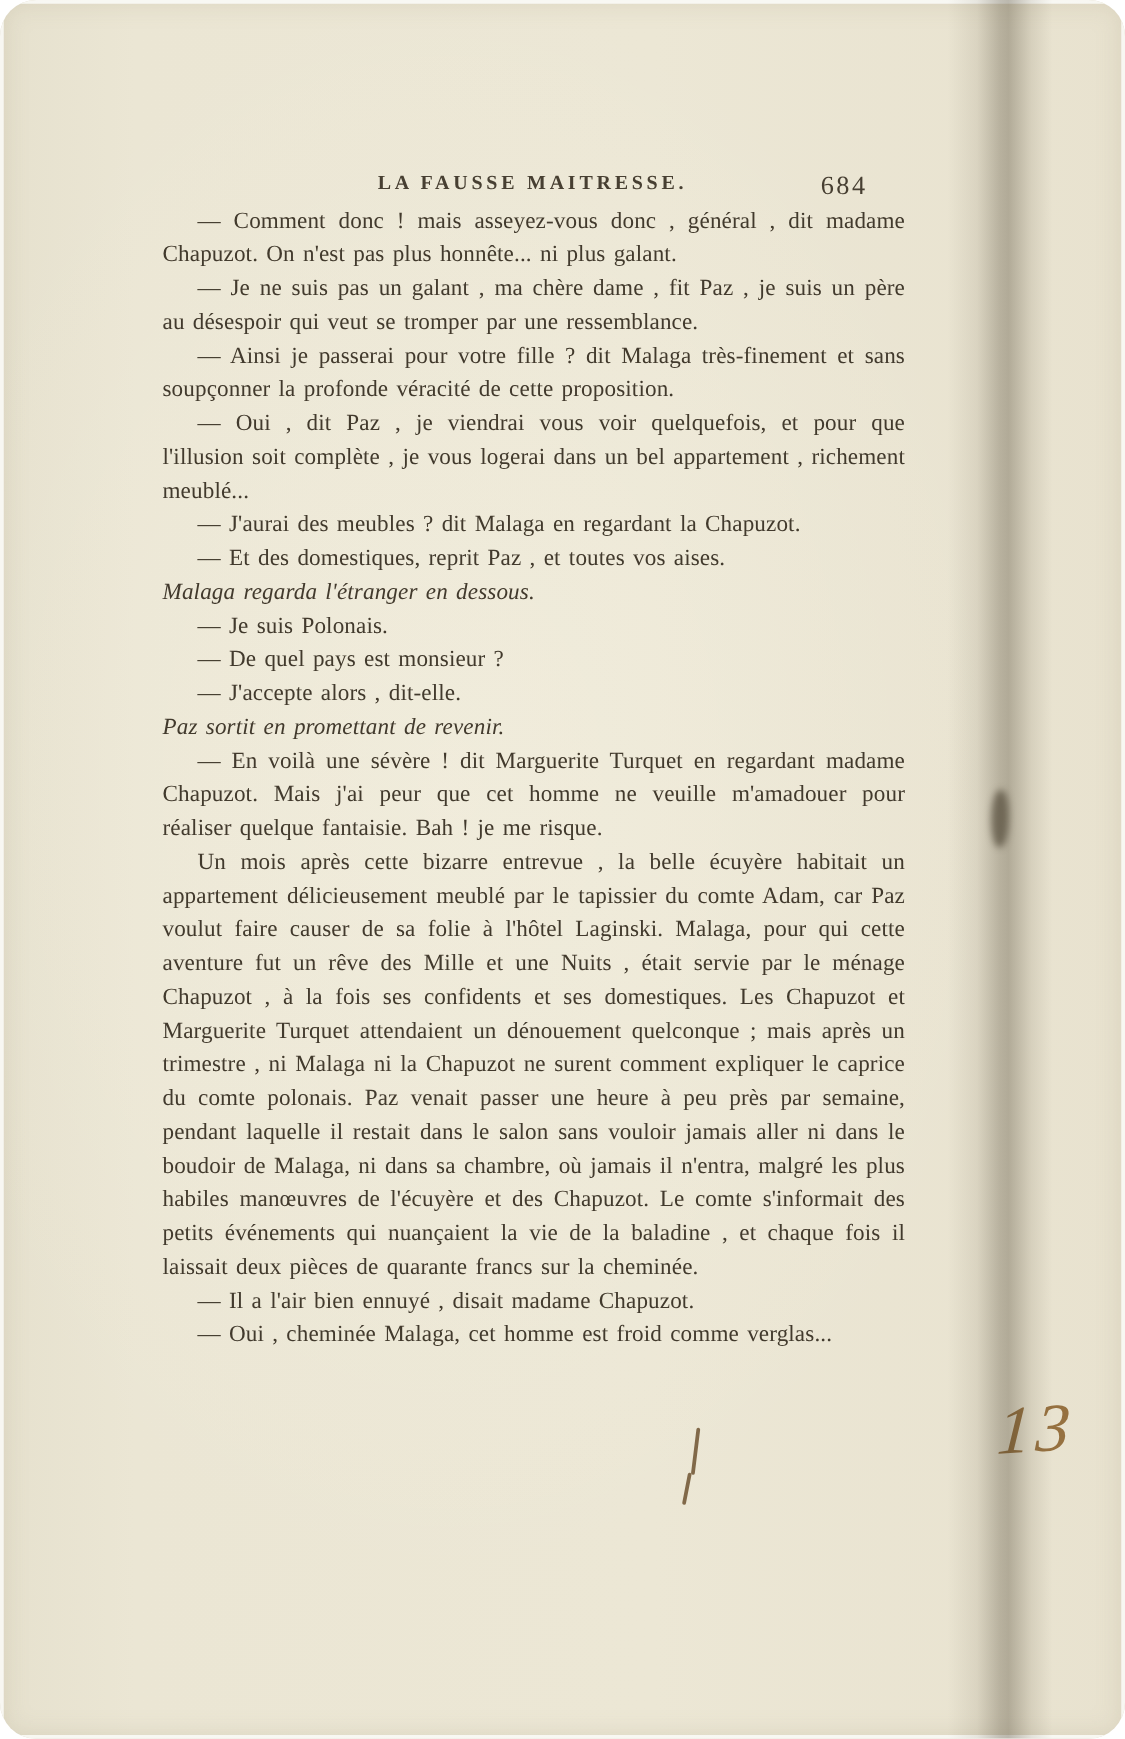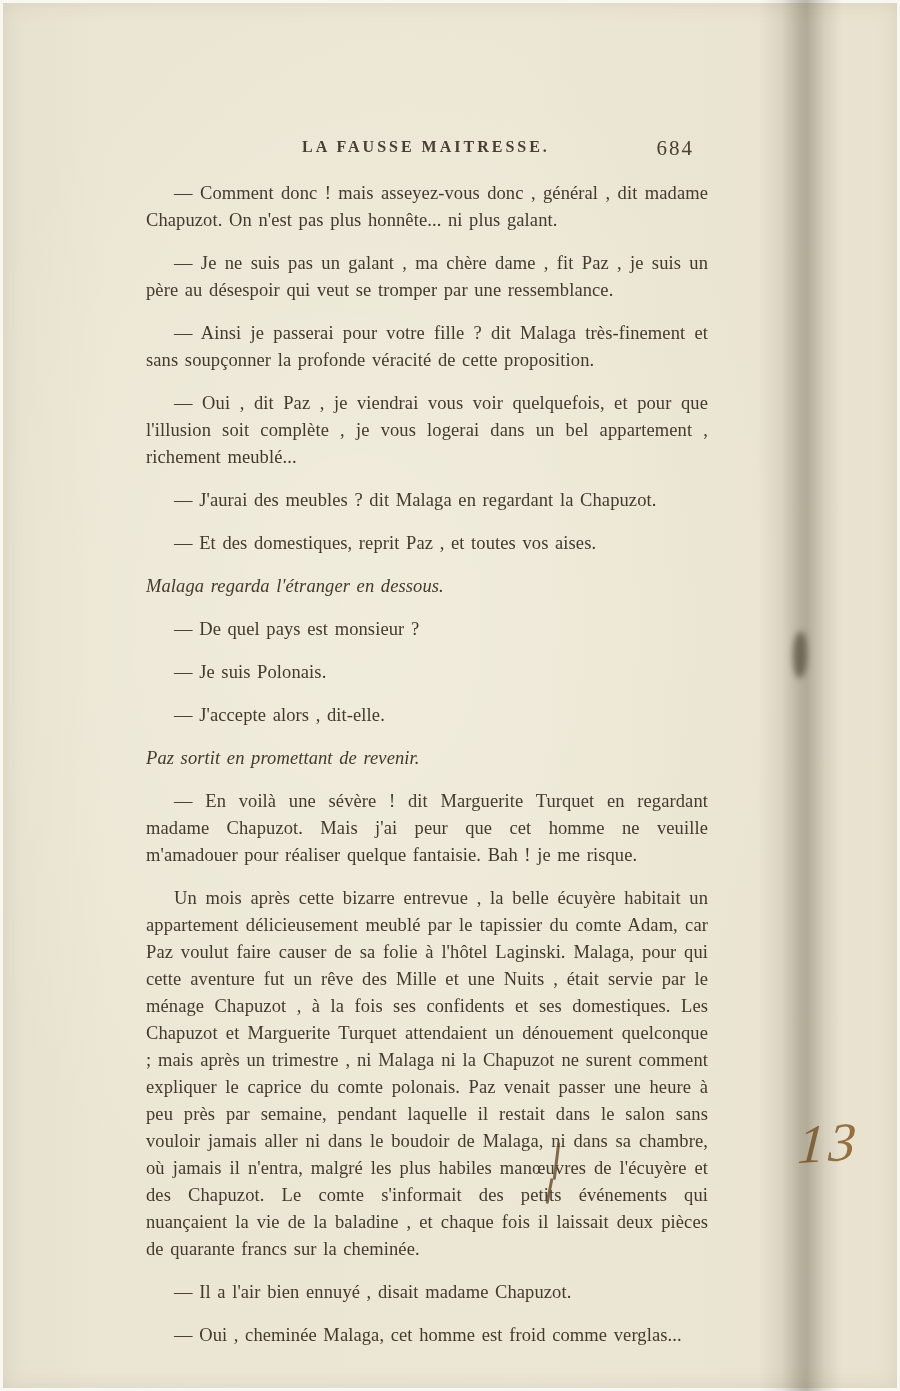--- a/index.html
+++ b/index.html
@@ -10,20 +10,21 @@
     font-family: "Liberation Serif", "DejaVu Serif", serif;
   }
   .scan {
     position: relative;
     width: 900px; height: 1391px;
     background:
       radial-gradient(ellipse at 40% 45%, rgba(255,252,240,0.25) 0%, rgba(0,0,0,0) 60%),
       linear-gradient(90deg, #e6e1ce 0%, #ebe6d4 12%, #ece7d5 58%, #e8e2cf 100%);
     overflow: hidden;
     color: #433c30;
+    border-radius: 29px;
   }
   
   .scan::before {
     content: "";
     position: absolute; inset: 0;
     box-shadow: inset 0 0 0 3px rgba(251,251,247,0.9), inset 0 0 22px rgba(150,138,108,0.25);
     pointer-events: none;
   }
   
   .edge-shadow {
@@ -64,21 +65,21 @@
   .text-block {
     position: absolute; left: 130px; top: 164px; width: 594px;
     font-size: 18.5px;
     line-height: 27px;
     text-align: justify;
     word-spacing: 0.10em;
     letter-spacing: 0.1px;
     color: #423a2d;
   }
   .text-block p {
-    margin: 16px;
+    margin: 0;
     text-indent: 28px;
   }
   .text-block p.no-indent { text-indent: 0; font-style: italic; }
   .annotation {
     position: absolute; left: 798px; top: 1112px;
     font-size: 54px;
     font-style: italic;
     color: #8e6531;
     transform: rotate(-4deg) skewX(-8deg);
     letter-spacing: 4px;
@@ -104,22 +105,22 @@
   </header>
 
   <main class="text-block">
     <p>— Comment donc ! mais asseyez-vous donc , général , dit madame Chapuzot. On n'est pas plus honnête... ni plus galant.</p>
     <p>— Je ne suis pas un galant , ma chère dame , fit Paz , je suis un père au désespoir qui veut se tromper par une ressemblance.</p>
     <p>— Ainsi je passerai pour votre fille ? dit Malaga très-finement et sans soupçonner la profonde véracité de cette proposition.</p>
     <p>— Oui , dit Paz , je viendrai vous voir quelquefois, et pour que l'illusion soit complète , je vous logerai dans un bel appartement , richement meublé...</p>
     <p>— J'aurai des meubles ? dit Malaga en regardant la Chapuzot.</p>
     <p>— Et des domestiques, reprit Paz , et toutes vos aises.</p>
     <p class="no-indent">Malaga regarda l'étranger en dessous.</p>
+    <p>— Je suis Polonais.</p>
     <p>— De quel pays est monsieur ?</p>
-    <p>— Je suis Polonais.</p>
     <p>— J'accepte alors , dit-elle.</p>
     <p class="no-indent">Paz sortit en promettant de revenir.</p>
     <p>— En voilà une sévère ! dit Marguerite Turquet en regardant madame Chapuzot. Mais j'ai peur que cet homme ne veuille m'amadouer pour réaliser quelque fantaisie. Bah ! je me risque.</p>
     <p>Un mois après cette bizarre entrevue , la belle écuyère habitait un appartement délicieusement meublé par le tapissier du comte Adam, car Paz voulut faire causer de sa folie à l'hôtel Laginski. Malaga, pour qui cette aventure fut un rêve des Mille et une Nuits , était servie par le ménage Chapuzot , à la fois ses confidents et ses domestiques. Les Chapuzot et Marguerite Turquet attendaient un dénouement quelconque ; mais après un trimestre , ni Malaga ni la Chapuzot ne surent comment expliquer le caprice du comte polonais. Paz venait passer une heure à peu près par semaine, pendant laquelle il restait dans le salon sans vouloir jamais aller ni dans le boudoir de Malaga, ni dans sa chambre, où jamais il n'entra, malgré les plus habiles manœuvres de l'écuyère et des Chapuzot. Le comte s'informait des petits événements qui nuançaient la vie de la baladine , et chaque fois il laissait deux pièces de quarante francs sur la cheminée.</p>
     <p>— Il a l'air bien ennuyé , disait madame Chapuzot.</p>
     <p>— Oui , cheminée Malaga, cet homme est froid comme verglas...</p>
   </main>
 
   <div class="annotation">13</div>
 

